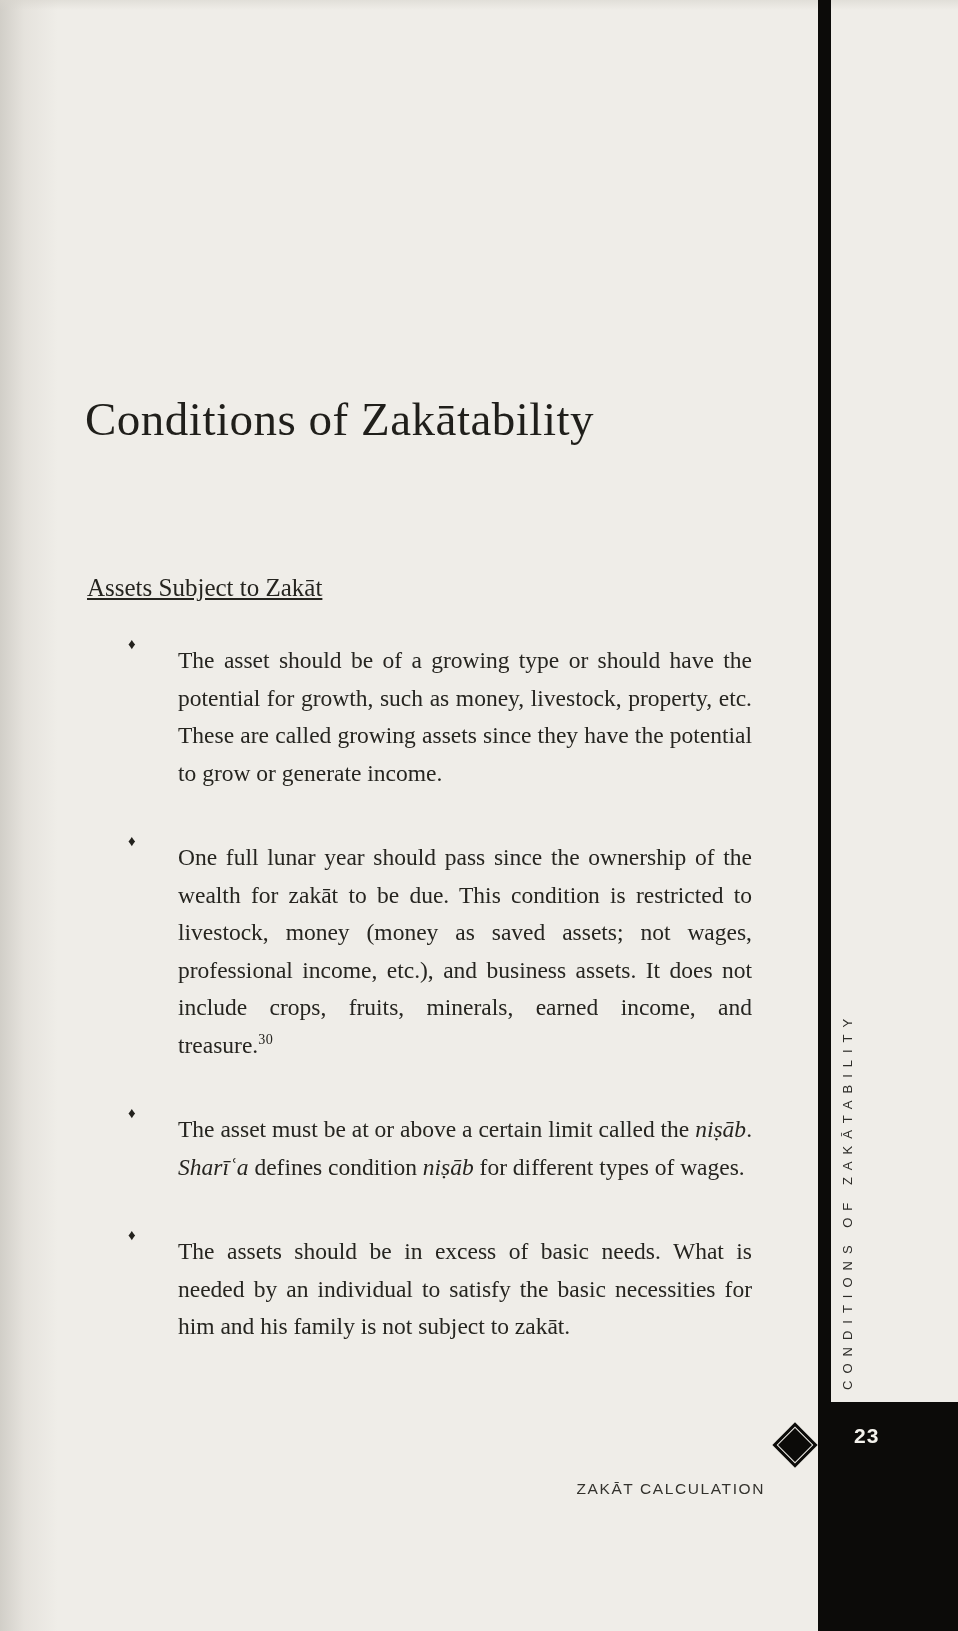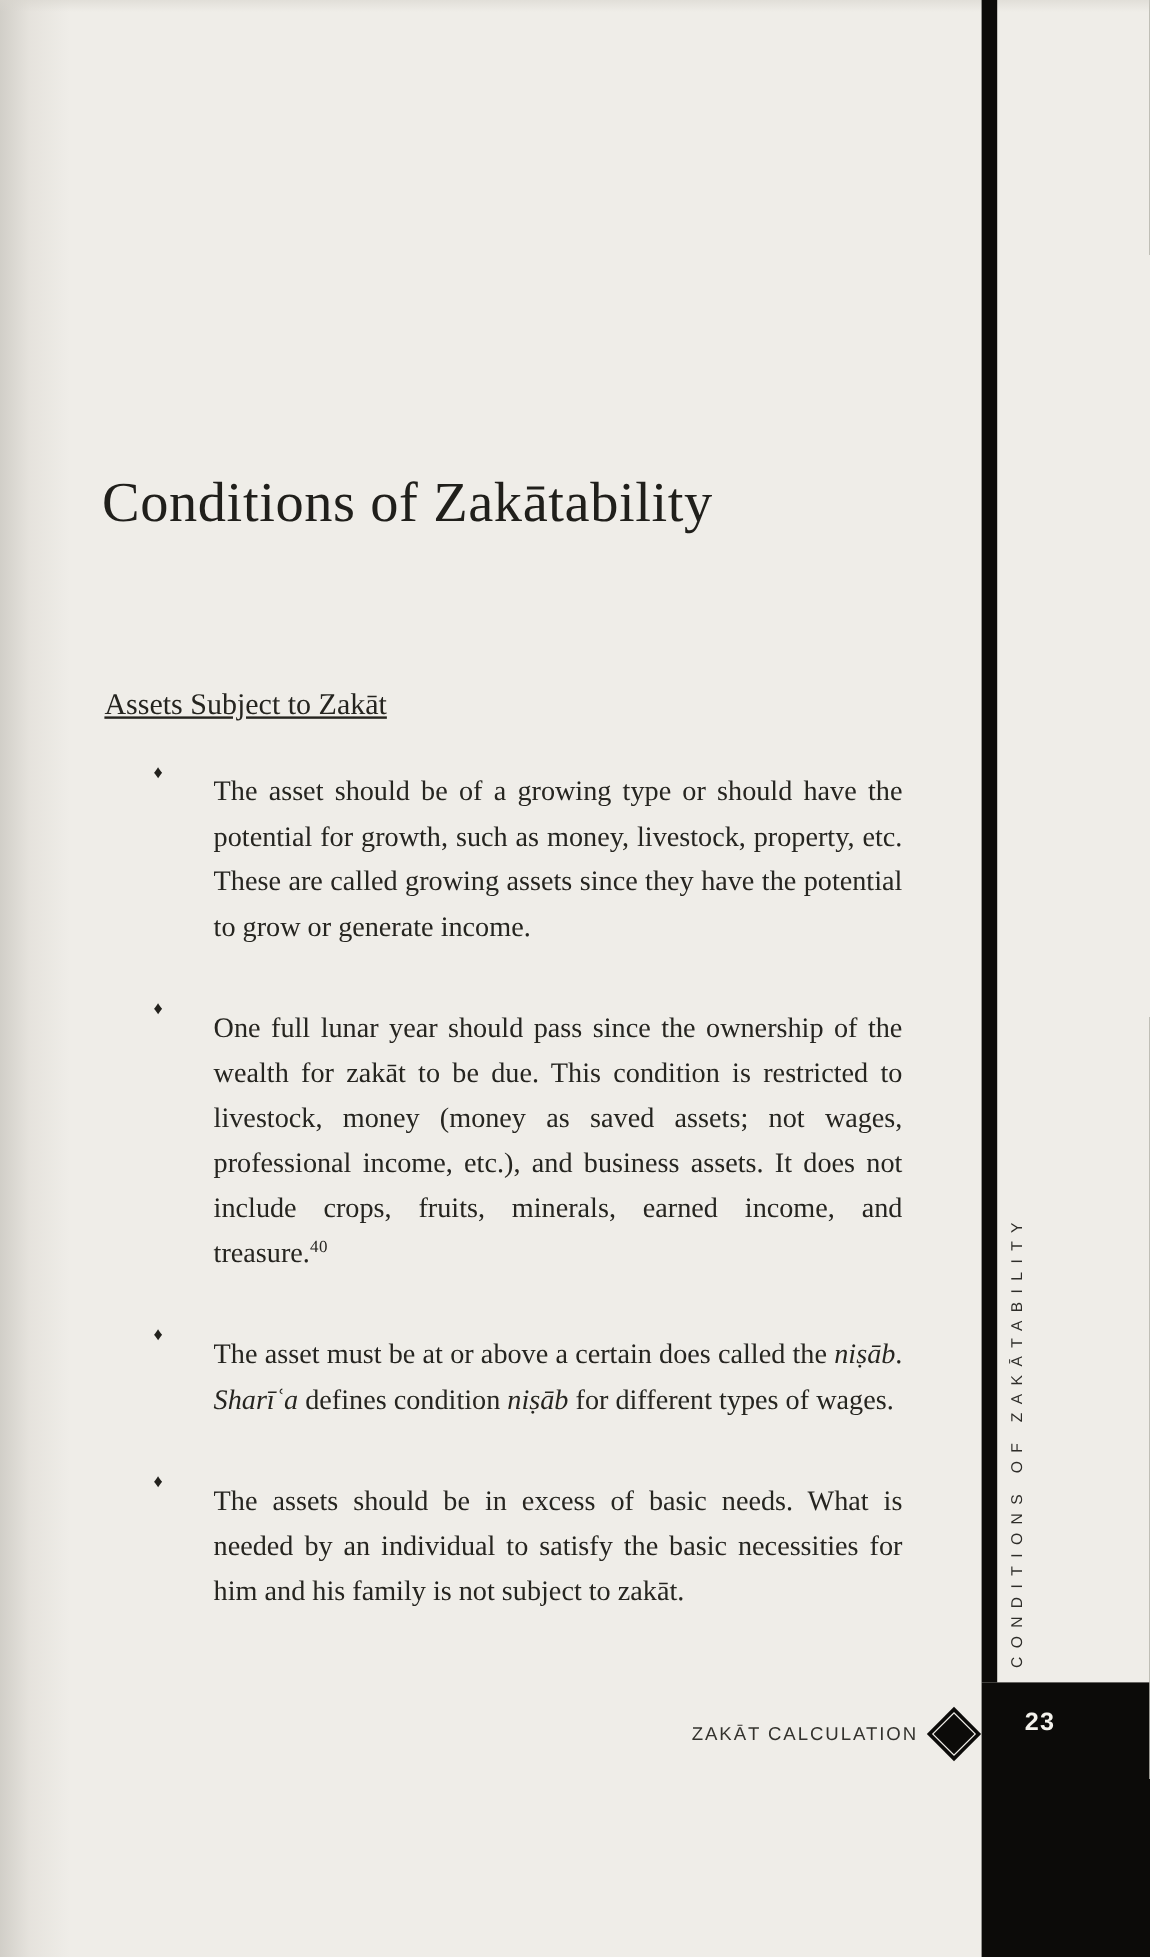--- a/index.html
+++ b/index.html
@@ -80,21 +80,21 @@
   .vertical-label{
     position:absolute;left:840px;top:1390px;
     transform:rotate(-90deg);transform-origin:0 0;
     white-space:nowrap;
     font-family:"Liberation Sans",sans-serif;
     font-size:13px;letter-spacing:7px;color:#2e2d29;
   }
 
   
   .running-title{
-    position:absolute;right:193px;top:1437px;
+    position:absolute;right:193px;top:1480px;
     font-family:"Liberation Sans",sans-serif;
     font-size:15.5px;letter-spacing:1.6px;color:#33322d;
   }
   .footer-diamond{
     position:absolute;left:779px;top:1429px;width:32px;height:32px;
     transform:rotate(45deg);background:#0c0b09;
   }
   .footer-diamond .inner{
     position:absolute;top:3px;left:3px;right:3px;bottom:3px;
     border:1.5px solid #efede8;
@@ -112,25 +112,25 @@
 
   <div class="section-heading">Assets Subject to Zakāt</div>
 
   <div class="bullets">
       <div class="bullet-item">
         <span class="bullet-marker">♦</span>
         <p class="bullet-text"><span>The asset should be of a growing type or should have the potential for growth, such as money, livestock, property, etc. These are called growing assets since they have the potential to grow or generate income.</span></p>
       </div>
       <div class="bullet-item">
         <span class="bullet-marker">♦</span>
-        <p class="bullet-text"><span>One full lunar year should pass since the ownership of the wealth for zakāt to be due. This condition is restricted to livestock, money (money as saved assets; not wages, professional income, etc.), and business assets. It does not include crops, fruits, minerals, earned income, and treasure.</span><sup>40</sup></p>
+        <p class="bullet-text"><span>One full lunar year should pass since the ownership of the wealth for zakāt to be due. This condition is restricted to livestock, money (money as saved assets; not wages, professional income, etc.), and business assets. It does not include crops, fruits, minerals, earned income, and treasure.</span><sup>30</sup></p>
       </div>
       <div class="bullet-item">
         <span class="bullet-marker">♦</span>
-        <p class="bullet-text"><span>The asset must be at or above a certain does called the </span><em>niṣāb</em><span>. </span><em>Sharīʿa</em><span> defines condition </span><em>niṣāb</em><span> for different types of wages.</span></p>
+        <p class="bullet-text"><span>The asset must be at or above a certain limit called the </span><em>niṣāb</em><span>. </span><em>Sharīʿa</em><span> defines condition </span><em>niṣāb</em><span> for different types of wages.</span></p>
       </div>
       <div class="bullet-item">
         <span class="bullet-marker">♦</span>
         <p class="bullet-text"><span>The assets should be in excess of basic needs. What is needed by an individual to satisfy the basic necessities for him and his family is not subject to zakāt.</span></p>
       </div>
     </div>
 
   <div class="side-strip"></div>
 
   <div class="vertical-label">CONDITIONS OF ZAKĀTABILITY</div>

